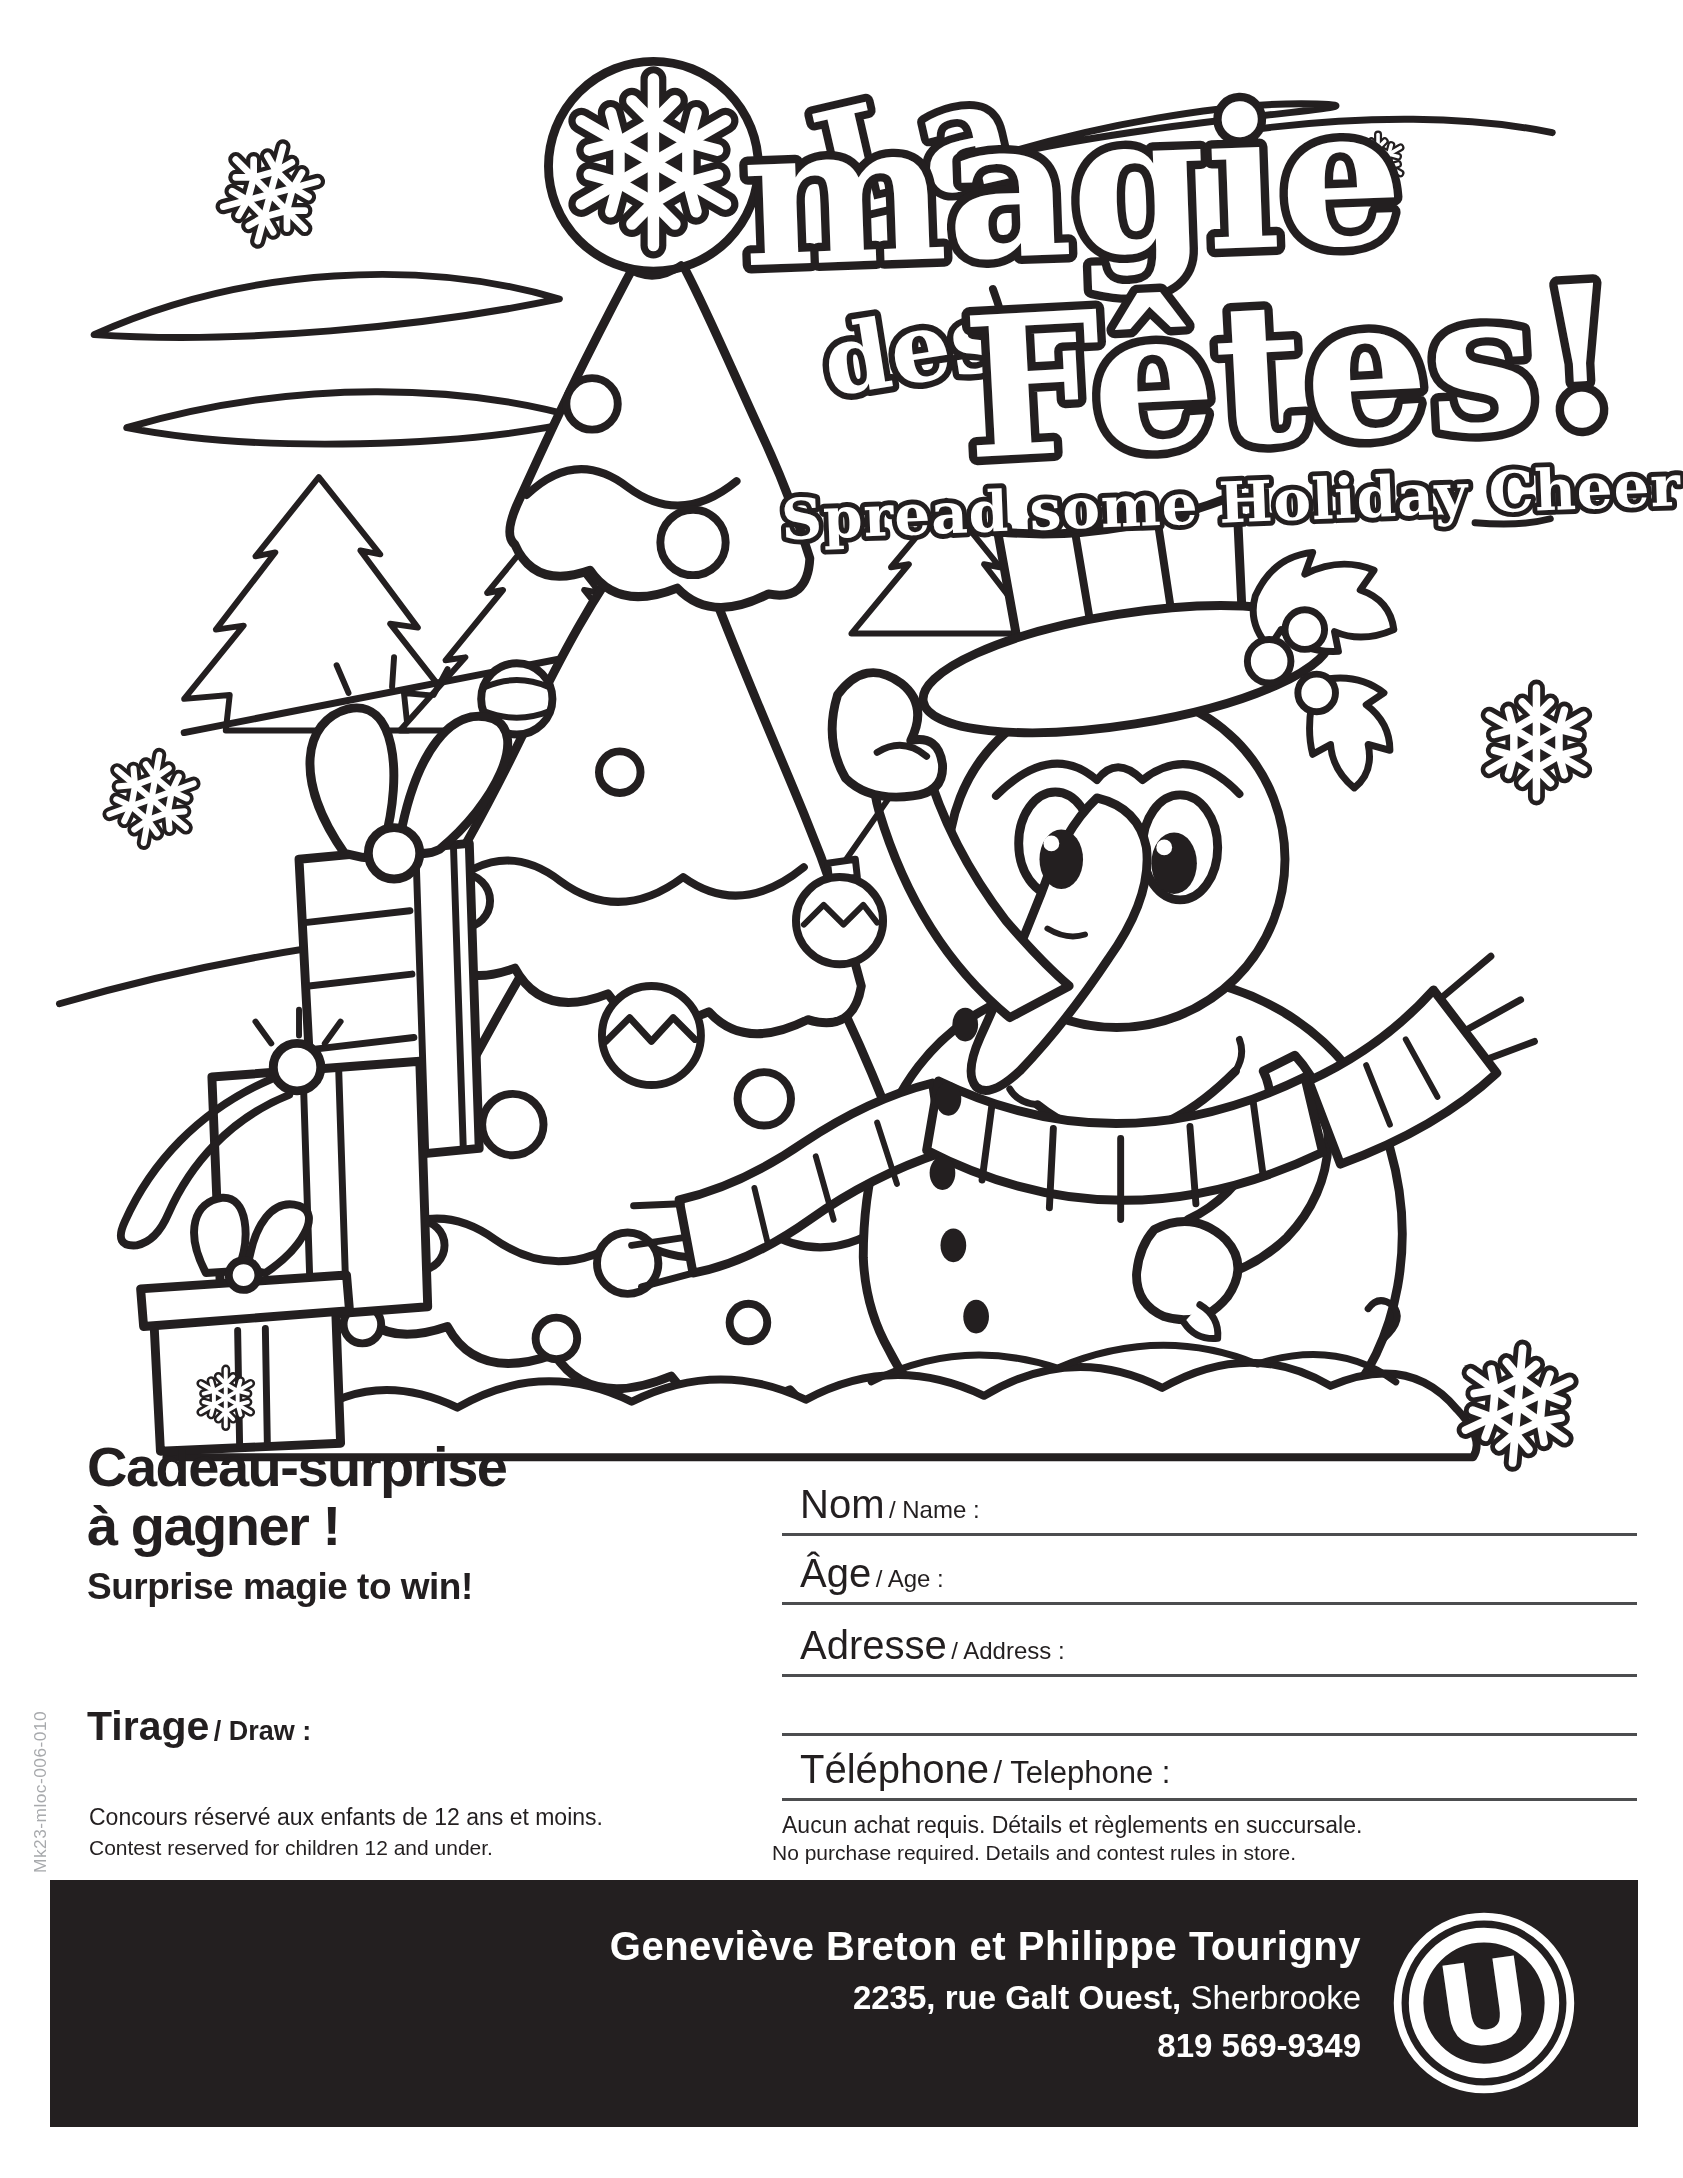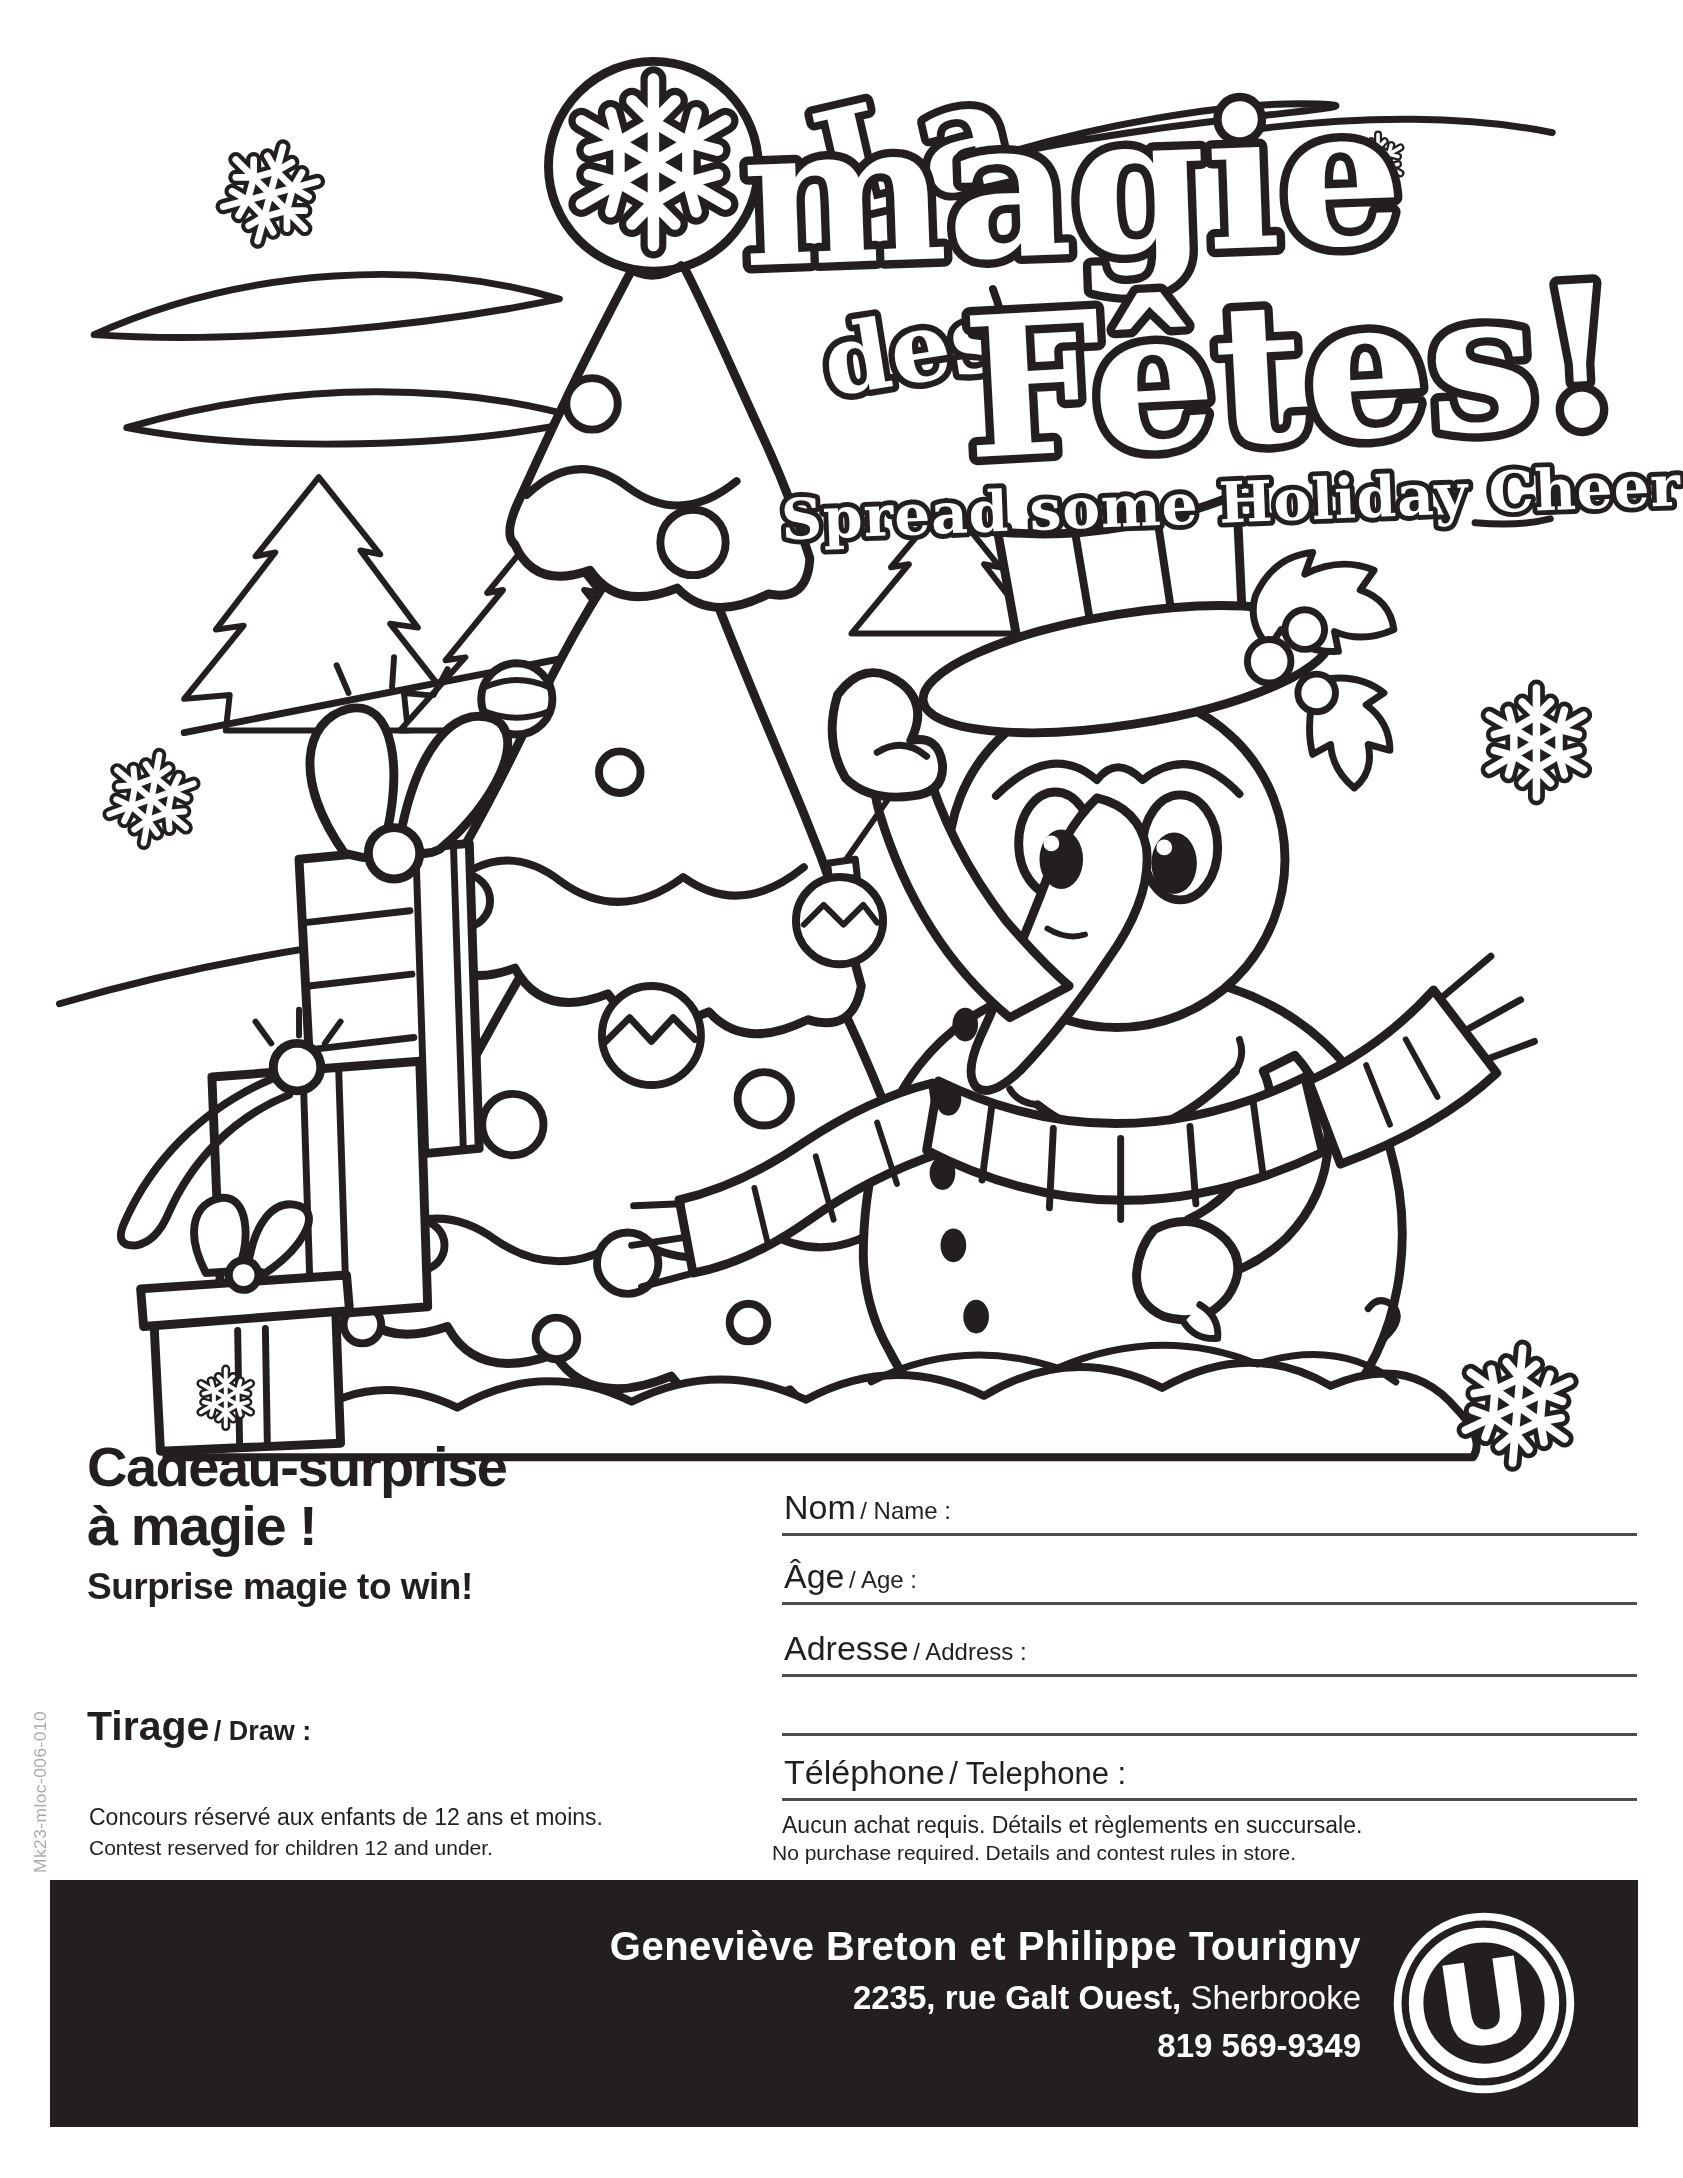--- a/index.html
+++ b/index.html
@@ -15,21 +15,21 @@
   .promo-h{ font-size:56px; font-weight:bold; letter-spacing:-1.5px; }
   .promo-sub{ font-size:37px; font-weight:bold; letter-spacing:-0.5px; }
   .promo-line .big{ font-size:41px; font-weight:bold; }
   .promo-line .small{ font-size:27px; font-weight:bold; }
   .fineprint-fr{ font-size:23px; }
   .fineprint-en{ font-size:21px; }
 
   
   .form-row{ position:absolute; left:782px; width:855px; border-bottom:3px solid #4c4d4f; }
   .form-row .lbl{ position:absolute; left:2px; bottom:6px; white-space:nowrap; }
-  .form-row .fr{ font-size:34px; }
+  .form-row .fr{ font-size:40px;margin-left:16px; }
   .form-row .en{ font-size:24px; }
   .form-row.row-telephone .en{ font-size:31px; }
   .note-fr{ font-size:23px; }
   .note-en{ font-size:21px; }
 
   
   .side-code{
     position:absolute; left:30px; top:1873px; transform:rotate(-90deg);
     transform-origin:0 0; font-size:17.3px; color:#a7a9ac; letter-spacing:0.5px;
     white-space:nowrap;
@@ -234,21 +234,21 @@
     <g font-family="'DejaVu Serif', serif" font-weight="bold" fill="#ffffff" stroke="#231f20" stroke-linejoin="round" style="paint-order:stroke">
       <text transform="translate(838 222) rotate(-13)" font-size="148" stroke-width="16">La</text>
       <text transform="translate(752 268) rotate(-2)" font-size="195" stroke-width="17">magie</text>
       <text transform="translate(838 400) rotate(-9)" font-size="96" stroke-width="13">des</text>
       <text transform="translate(978 462) rotate(-3)" font-size="196" stroke-width="17">Fêtes!</text>
       <text transform="translate(790 545) rotate(-2.2)" font-size="57" stroke-width="10" letter-spacing="1">Spread some Holiday Cheer</text>
     </g>
   </svg>
 
   <div class="abs promo-h" style="left:87px; top:1434px;">Cadeau-surprise</div>
-  <div class="abs promo-h" style="left:87px; top:1493px;">à magie !</div>
+  <div class="abs promo-h" style="left:87px; top:1493px;">à gagner !</div>
   <div class="abs promo-sub" style="left:87px; top:1566px;">Surprise magie to win!</div>
 
   <div class="abs promo-line" style="left:87px; top:1703px;">
     <span class="big">Tirage</span>
     <span class="small">/ Draw :</span>
   </div>
 
   <div class="abs fineprint-fr" style="left:89px; top:1804px;">Concours réservé aux enfants de 12 ans et moins.</div>
   <div class="abs fineprint-en" style="left:89px; top:1836px;">Contest reserved for children 12 and under.</div>
 

